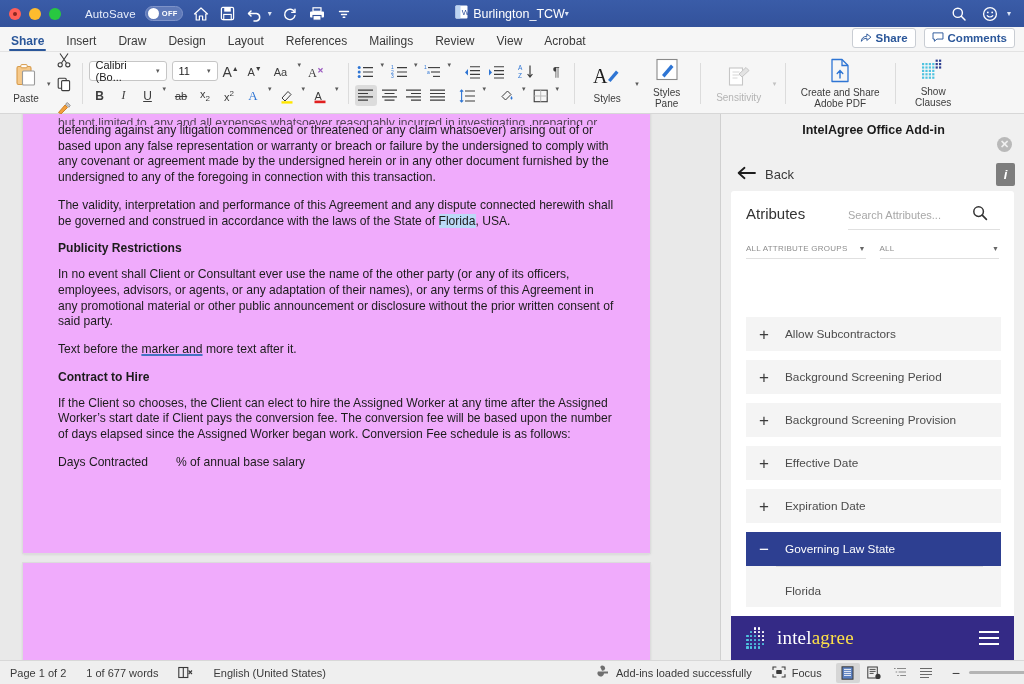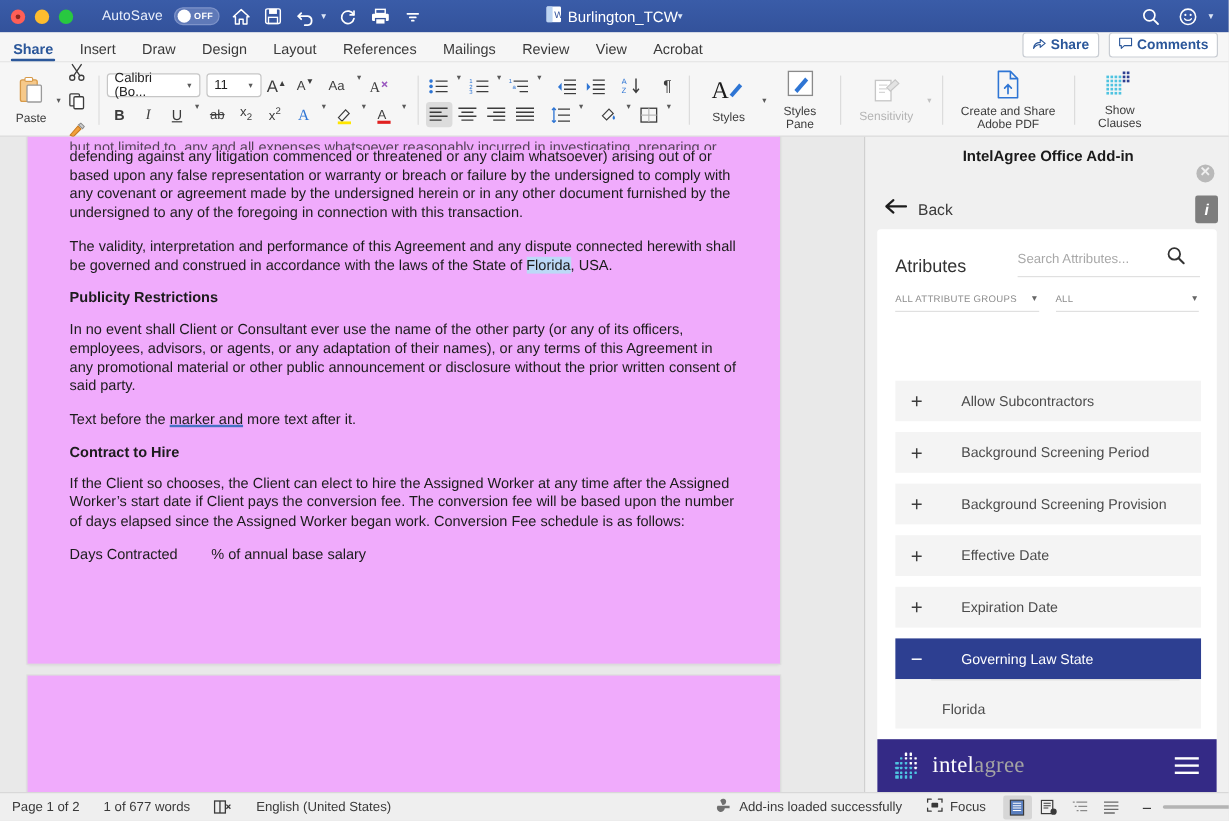--- a/index.html
+++ b/index.html
@@ -150,57 +150,57 @@
   .backrow .bk{ font-size:13px; color:#3a3a3a; margin-left:9px; }
   .info-i{
     margin-left:auto; margin-right:9px; width:19px; height:23px; background:#7d7d7d;
     color:#fff; font-size:13px; font-style:italic; font-weight:bold;
     display:flex; align-items:center; justify-content:center; border-radius:2px;
   }
   .card{
     position:absolute; top:77px; left:10px; right:10px; bottom:0;
     background:#fff; border-radius:3px 3px 0 0; overflow:hidden;
   }
-  .card-top{ display:flex; align-items:flex-end; padding:14px 14px 0 15px; }
+  .card-top{ display:flex; align-items:flex-start; padding:14px 14px 0 15px; }
   .card-h{ font-size:15px; color:#333; }
   .searchwrap{ margin-left:auto; display:flex; align-items:center; width:152px;
     border-bottom:1px solid #e0e0e0; padding-bottom:4px; }
   .searchwrap input{
     border:0; outline:0; font-size:11px; color:#333; width:124px;
     font-family:Liberation Sans, sans-serif; background:transparent;
   }
   .searchwrap input::placeholder{ color:#a8a8a8; }
   .filters{ display:flex; padding:14px 15px 0 15px; gap:14px; }
   .filt{ flex:1; display:flex; align-items:center; border-bottom:1px solid #e0e0e0; padding-bottom:5px; }
   .filt .t{ font-size:8px; letter-spacing:.25px; color:#8d8d8d; }
   .filt .d{ margin-left:auto; font-size:7px; color:#666; }
   .list{ position:absolute; top:126px; left:15px; right:13px; bottom:53px; overflow:hidden; }
   .arow{
     height:34px; background:#f4f4f4; display:flex; align-items:center;
     margin-bottom:9px; padding-left:13px;
   }
   .arow .pm{ font-size:17px; color:#3c3c3c; width:22px; line-height:17px; font-weight:300;}
-  .arow .nm{ font-size:11.8px; color:#4b4b4b; margin-left:20px; }
+  .arow .nm{ font-size:11.8px; color:#4b4b4b; margin-left:4px; }
   .arow.sel{ background:#2d3f91; }
   .arow.sel .pm, .arow.sel .nm{ color:#fff; }
   .expand{ background:#f4f4f4; margin-top:-9px; margin-bottom:9px; padding:0 13px 10px 13px; }
   .expand .sep{ height:1px; background:#dcdcdc; margin:0 5px 0 17px; }
   .expand .val{ font-size:11.8px; color:#4b4b4b; padding:17px 0 0 26px; }
   .expand .lnk{ font-size:11.8px; color:#2d3f91; text-decoration:underline; padding:8px 0 0 26px; }
   .brandbar{
     position:absolute; left:0; right:0; bottom:0; height:44px; background:#342a86;
     display:flex; align-items:center; padding:0 15px;
   }
   .logo-grid{ display:grid; grid-template-columns:repeat(6,2.5px); grid-template-rows:repeat(6,2.5px); gap:1.4px; }
   .logo-grid i{ display:block; width:2.5px; height:2.5px; background:#4ec3e0; border-radius:.4px; }
   .logo-grid i.w{ background:#ffffff; }
   .logo-grid i.o{ background:transparent; }
   .brandtxt{ margin-left:9px; font-family:"Liberation Serif", serif; font-size:19px; letter-spacing:.2px; }
   .brandtxt .a{ color:#fff; }
-  .brandtxt .b{ color:#a3a3a3; }
+  .brandtxt .b{ color:#fde047; }
   .hamb{ margin-left:auto; display:flex; flex-direction:column; gap:4px; }
   .hamb span{ display:block; width:20px; height:2px; background:#fff; }
 
   
   .status{
     position:absolute; bottom:0; left:0; width:1024px; height:24px;
     background:#efefef; border-top:1px solid #d8d8d8;
     display:flex; align-items:center; font-size:11px; color:#3a3a3a;
   }
   .st{ padding:0 10px; display:flex; align-items:center; gap:6px; white-space:nowrap;}

